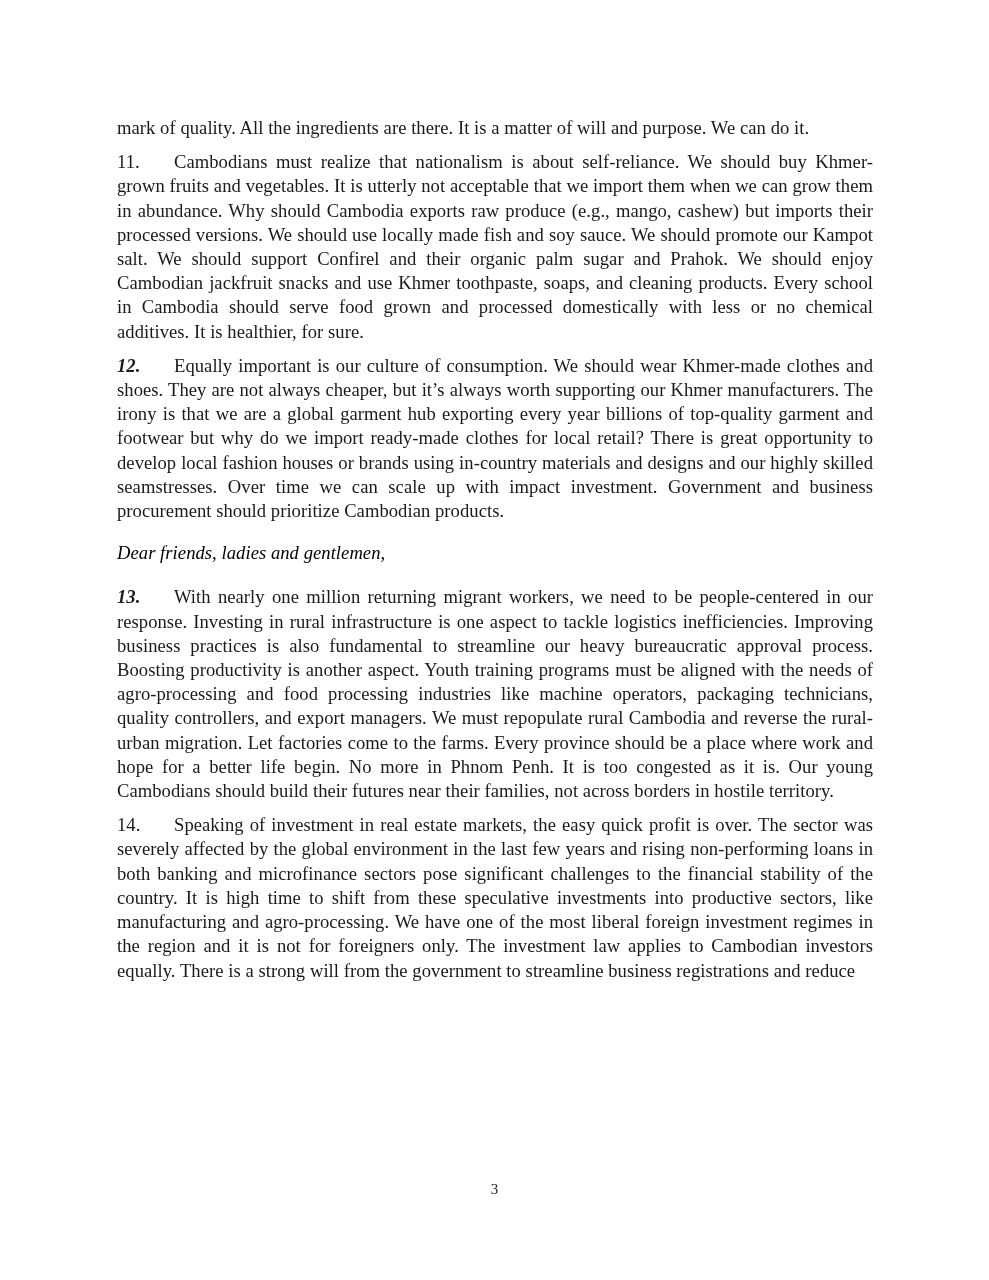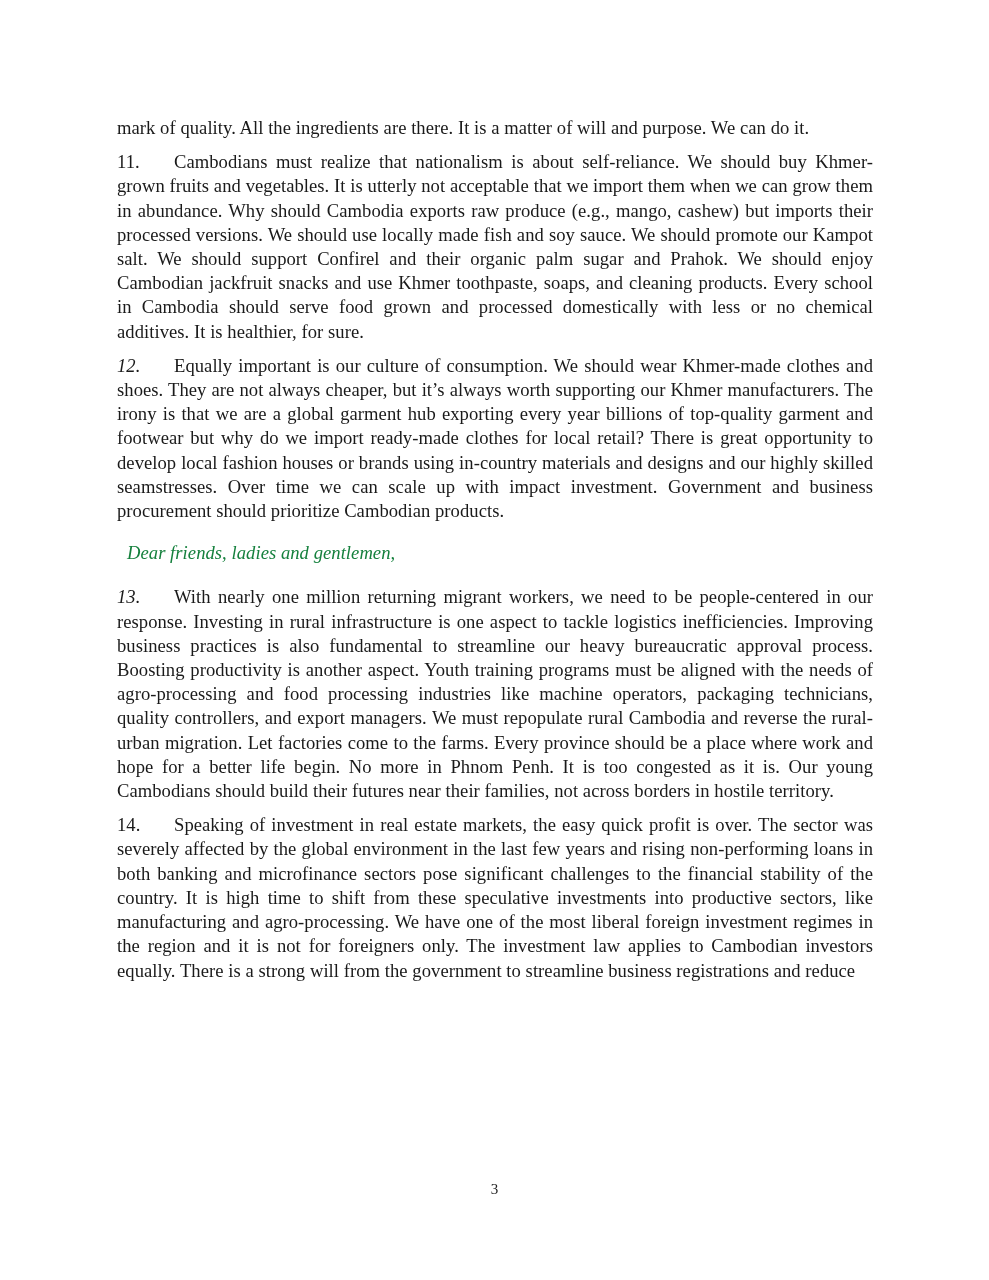--- a/index.html
+++ b/index.html
@@ -5,23 +5,23 @@
   html, body { margin: 0; padding: 0; background: #ffffff; }
   body { width: 989px; height: 1280px; position: relative; overflow: hidden; }
   .page {
     position: absolute; left: 117px; top: 116px; width: 756px;
     font-family: "Liberation Serif", "DejaVu Serif", serif;
     font-size: 18.6px; line-height: 24.2px; color: #1a1a1a;
     letter-spacing: 0.05px;
   }
   .para { margin: 0 0 10px 0; text-align: justify; }
   .num { display: inline-block; width: 57px; }
-  .num.italic { font-style: italic; }
+  .num.italic { font-style: italic; font-weight: bold; }
   .italic-term { }
-  .salutation { font-style: italic; color: #15803d; margin: 18px 0 20px 10px; }
+  .salutation { font-style: italic; color: #000000; margin: 18px 0 20px 0; }
   .page-number {
     position: absolute; left: 0; right: 0; top: 1181px; text-align: center;
     font-family: "Liberation Serif", "DejaVu Serif", serif; font-size: 15px; color: #222;
   }
 </style>
 </head>
 <body>
 
 <div class="page">
   <p class="para">mark of quality. All the ingredients are there. It is a matter of will and purpose. We can do it.</p>

